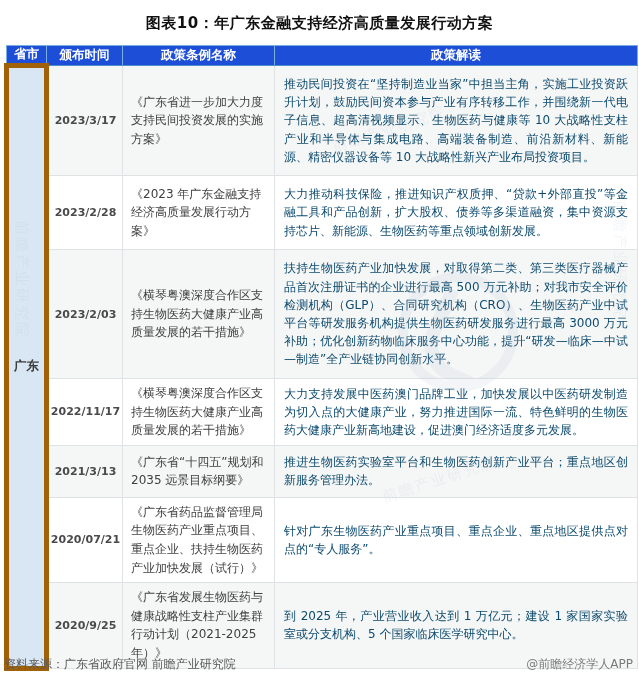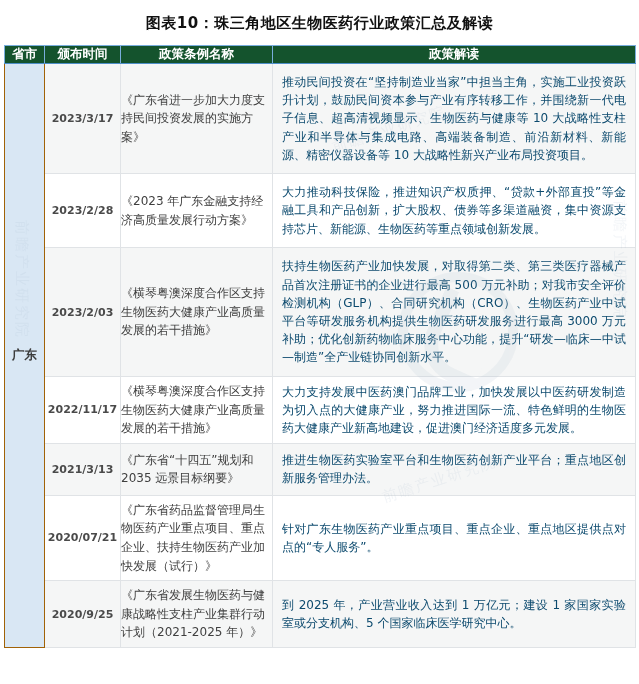--- a/index.html
+++ b/index.html
@@ -26,50 +26,50 @@
     width: 631px;
     border-collapse: collapse;
     table-layout: fixed;
     font-size: 12px;
   }
   .policy-table th, .policy-table td {
     border: 1px solid #e0e3e6;
     vertical-align: middle;
   }
   .policy-table thead th {
-    background: #14532d;
+    background: #1d4ed8;
     color: #ffffff;
     font-weight: bold;
     font-size: 12.5px;
     height: 16px;
     border: 1px solid #79aedd;
     border-bottom: 1px solid #4e8fc9;
     text-align: center;
     margin-left: 19px;
   }
   .col-province { width: 40px; }
   .col-date { width: 76px; }
   .col-policy { width: 152px; }
   .col-interp { width: 363px; }
   td.province-cell {
     background: #d9e7f4;
     text-align: center;
     font-weight: bold;
     color: #3c3c3c;
-    border: 1px solid #a16207;
+    border: 5px solid #a16207;
     font-size: 12.5px;
   }
   td.date-cell {
     text-align: center;
     font-weight: bold;
     color: #4a4a4a;
     font-size: 11px;
   }
   td.policy-cell {
-    padding: 5px 0;
+    padding: 5px 8px;
     line-height: 1.55;
     color: #3f3f3f;
   }
   td.interp-cell {
     padding: 5px 9px;
     line-height: 1.52;
     color: #0c4a6e;
     text-align: justify;
   }
   tbody tr:nth-child(odd) td { background: #f5f6f6; }
@@ -131,21 +131,21 @@
     height: 72px;
     border-left: 14px solid #aebfcf;
     border-bottom: 14px solid #aebfcf;
     border-bottom-left-radius: 40px;
     transform: rotate(24deg);
   }
 </style>
 </head>
 <body>
 
-<div class="page-title">图表10：珠三角地区生物医药行业政策汇总及解读</div>
+<div class="page-title">图表10：年广东金融支持经济高质量发展行动方案</div>
 
 <span class="wm wm-diag1">前瞻产业研究院</span>
 <span class="wm wm-diag2">前瞻产业研究院</span>
 <span class="wm wm-vert1">前瞻产业研究院</span>
 <span class="wm wm-vert2">前瞻产业研究院</span>
 <div class="wm-logo"></div>
 
 <table class="policy-table">
   <colgroup>
     <col class="col-province">
@@ -195,13 +195,15 @@
     </tr>
     <tr>
       <td class="date-cell">2020/9/25</td>
       <td class="policy-cell">《广东省发展生物医药与健康战略性支柱产业集群行动计划（2021-2025 年）》</td>
       <td class="interp-cell">到 2025 年，产业营业收入达到 1 万亿元；建设 1 家国家实验室或分支机构、5 个国家临床医学研究中心。</td>
     </tr>
   </tbody>
 </table>
 
 <div class="footer">
+  <span class="source">资料来源：广东省政府官网 前瞻产业研究院</span>
+  <span class="handle">@前瞻经济学人APP</span>
 </div>
 
 </body></html>

